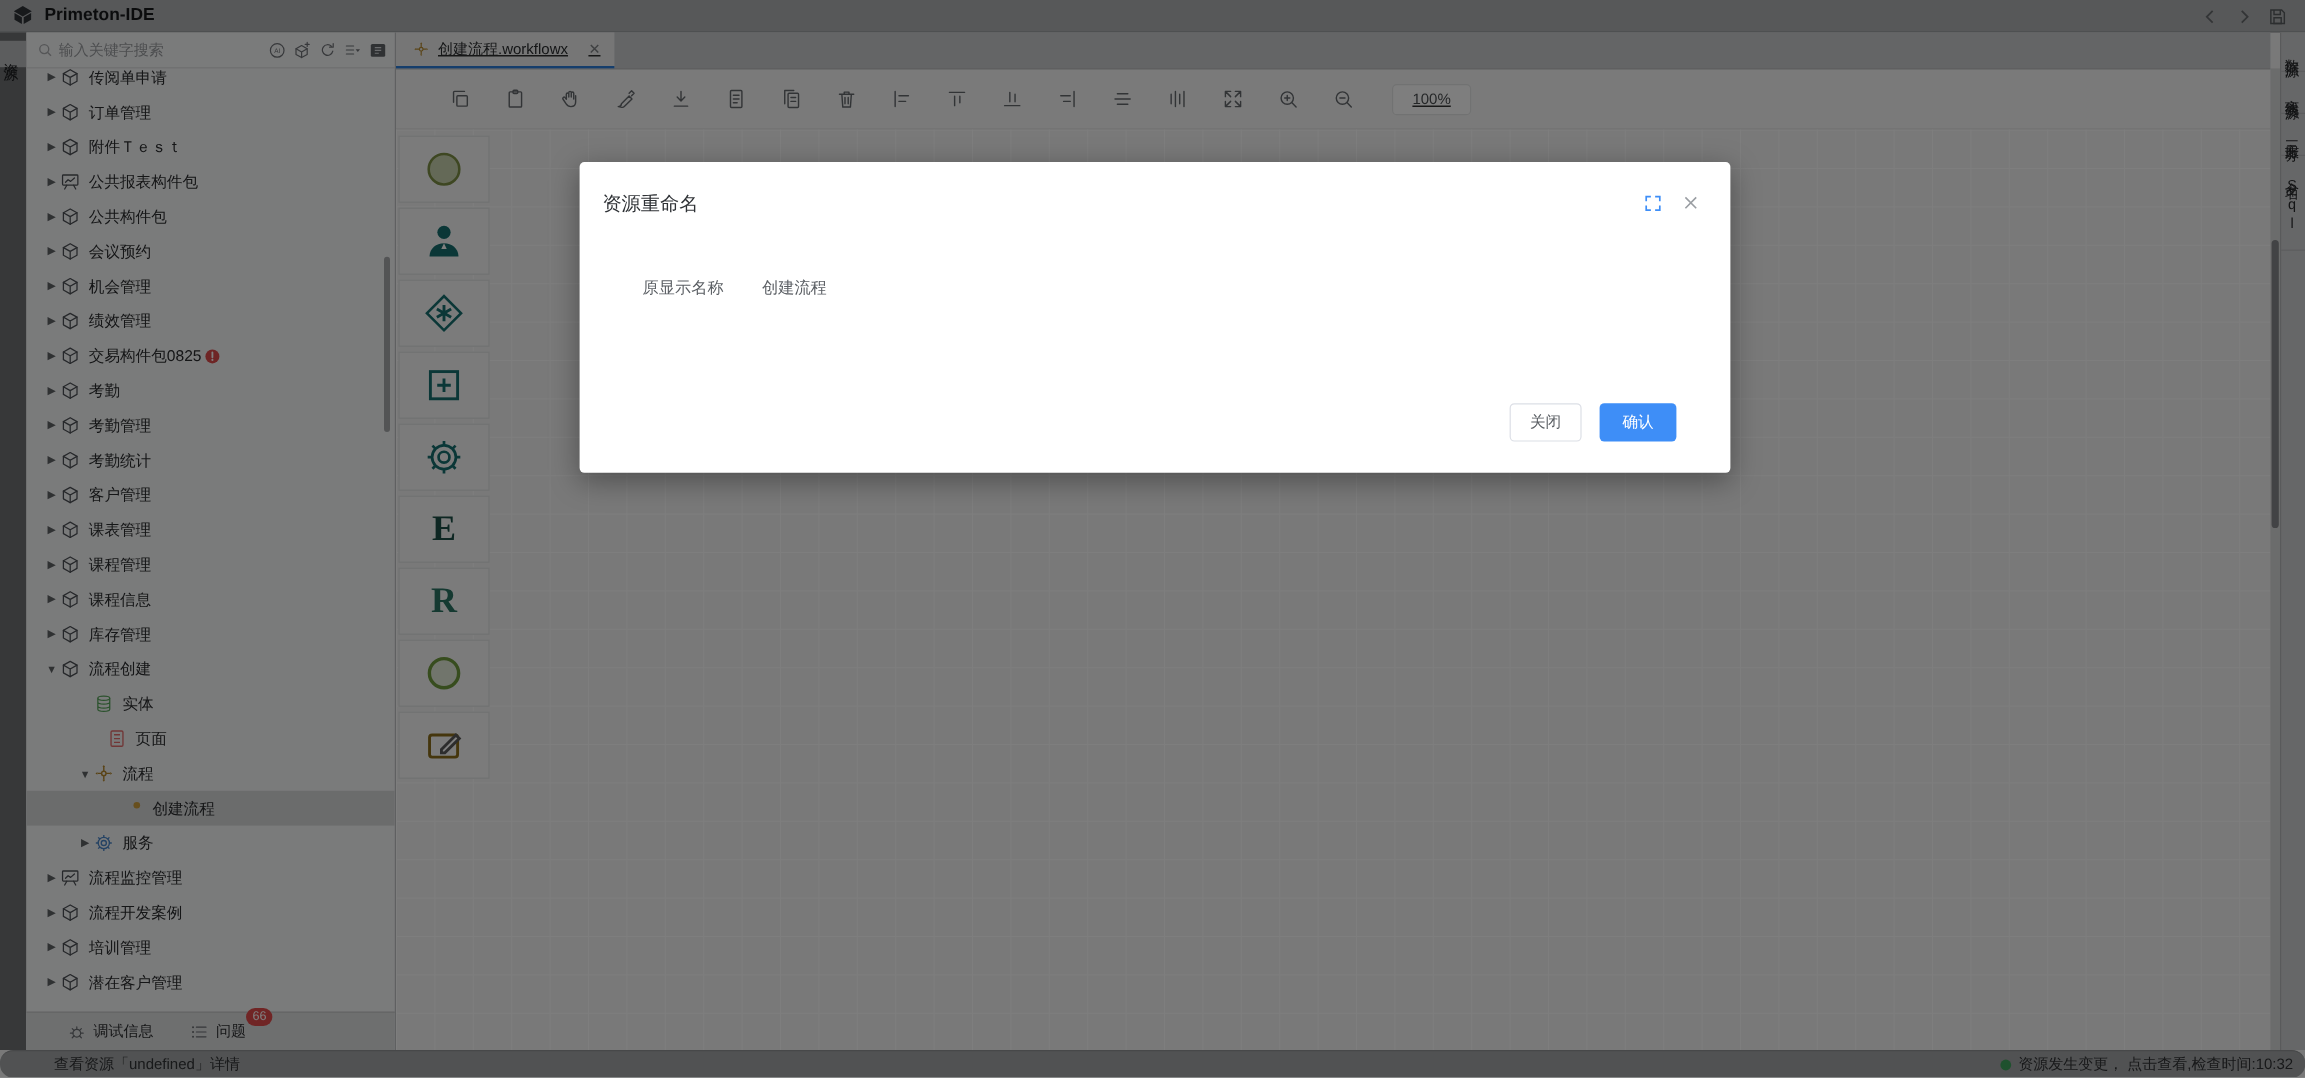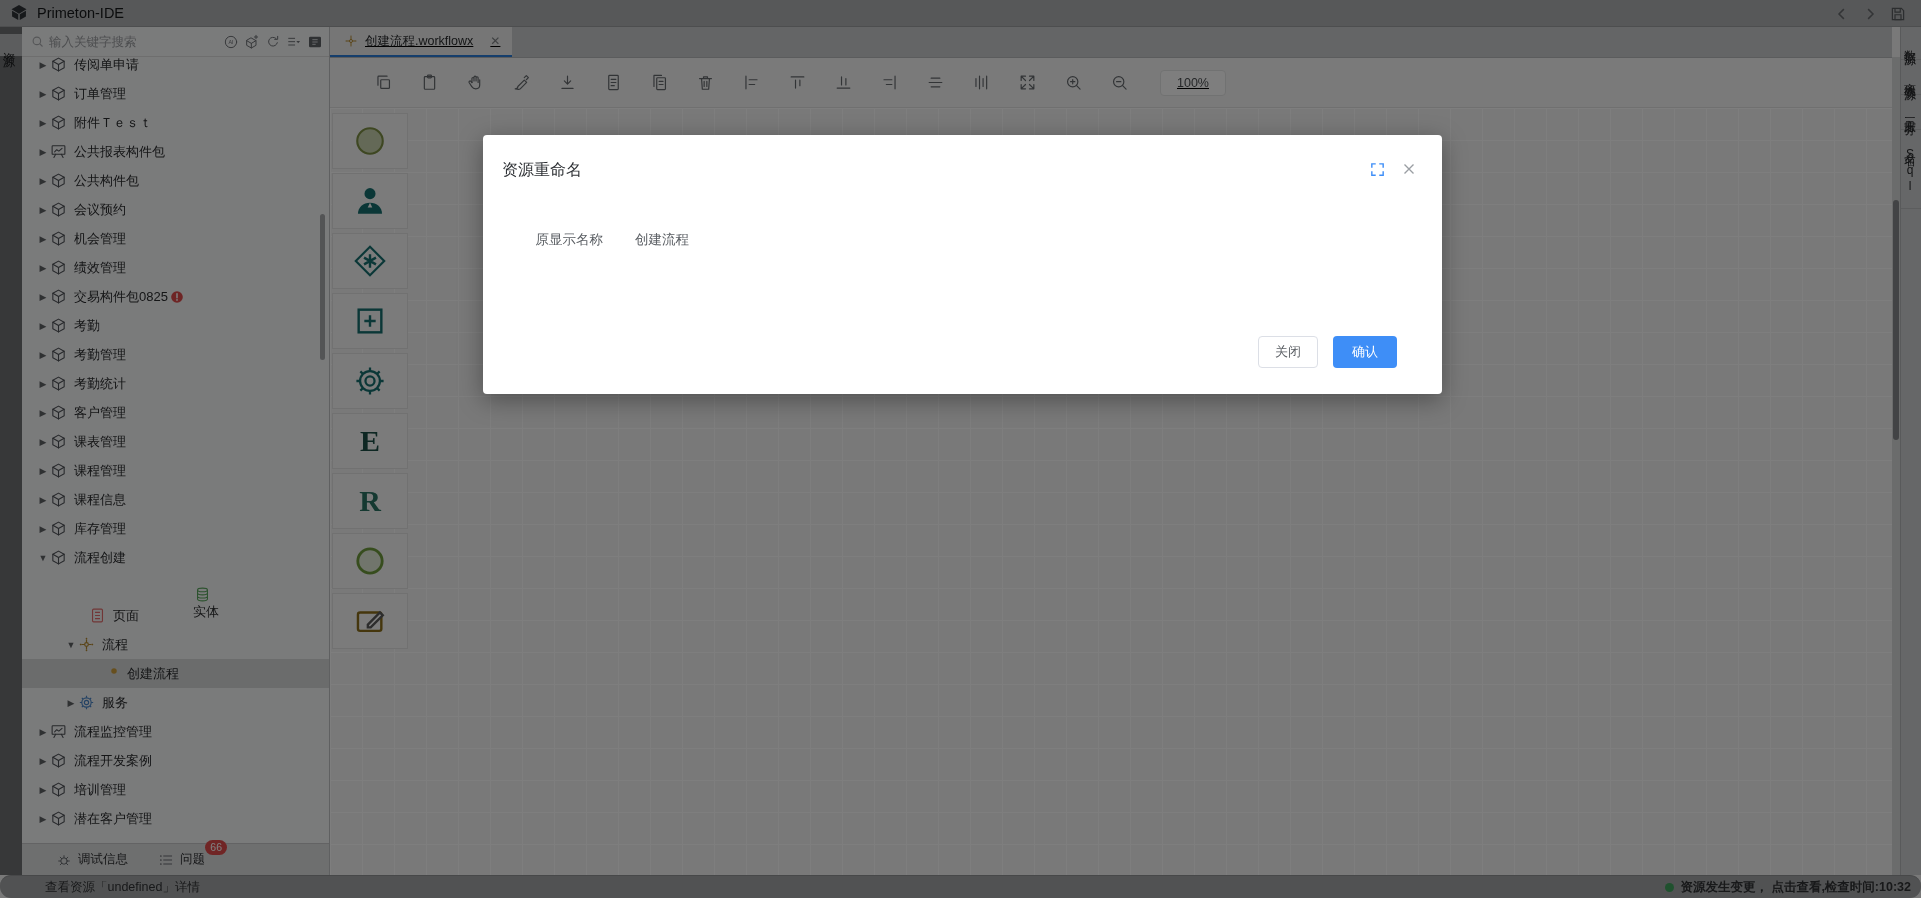--- a/index.html
+++ b/index.html
@@ -4,21 +4,21 @@
 <style>
   html,body{margin:0;padding:0;background:#666;}
   #app{position:relative;width:1921px;height:898px;overflow:hidden;
        font-family:"Liberation Sans","DejaVu Sans",sans-serif;
        -webkit-font-smoothing:antialiased;background:#f2f3f3;}
   svg{display:block}
   
   .titlebar{position:absolute;left:0;top:0;width:1921px;height:27px;background:#aeb0b2;
             display:flex;align-items:center;border-bottom:1px solid #9a9c9e;box-sizing:border-box;}
   .logo{width:20px;height:20px;margin:0 8px 0 9px;}
-  .app-title{font-size:14.5px;font-weight:400;color:#17191b;}
+  .app-title{font-size:14.5px;font-weight:700;color:#17191b;}
   .tb-right{position:absolute;right:14px;top:0;height:27px;display:flex;align-items:center;gap:10px;}
   .tb-btn{width:18px;height:18px;opacity:.75;cursor:pointer;}
   
   .left-rail{position:absolute;left:0;top:27px;width:22px;height:848px;background:#6e7072;box-sizing:border-box;}
   .left-rail .rail-tab{margin-top:7px;width:22px;padding:8px 0;background:#b9bbbd;
       writing-mode:vertical-lr;text-orientation:upright;text-align:center;
       font-size:12.5px;color:#1c1e20;letter-spacing:3px;cursor:pointer;}
   
   .sidebar{position:absolute;left:22px;top:27px;width:308px;height:848px;background:#f5f6f7;
            border-right:1px solid #bfc1c3;box-sizing:border-box;display:flex;flex-direction:column;}
@@ -69,21 +69,21 @@
   .vscroll{position:absolute;left:1892px;top:57px;width:8px;height:818px;background:#d7d8d9;}
   .vscroll .thumb{position:absolute;left:1px;top:143px;width:6px;height:240px;background:#85878a;border-radius:3px;}
   .right-rail{position:absolute;left:1900px;top:27px;width:21px;height:848px;background:#cdced0;
               border-left:1px solid #b3b5b7;box-sizing:border-box;}
   .rtab{writing-mode:vertical-lr;text-orientation:upright;font-size:12px;color:#27292b;letter-spacing:2px;
         padding:13px 0;width:100%;text-align:center;border-bottom:1px solid #b8babc;cursor:pointer;box-sizing:border-box;}
   
   .statusbar{position:absolute;left:0;top:875px;width:1921px;height:23px;background:#a2a4a6;
              border-top:1px solid #8f9193;box-sizing:border-box;display:flex;align-items:center;font-size:12.5px;color:#303234;border-radius:11px;}
   .st-left{margin-left:45px;}
-  .st-right{margin-left:auto;margin-right:10px;display:flex;align-items:center;gap:6px;font-weight:bold;}
+  .st-right{margin-left:auto;margin-right:10px;display:flex;align-items:center;gap:6px;}
   .dot{width:9px;height:9px;border-radius:50%;background:#3fa25c;}
   
   .overlay{position:absolute;inset:0;background:rgba(0,0,0,.5);z-index:50;}
   .dialog{position:absolute;left:483px;top:135px;width:959px;height:259px;background:#fff;border-radius:4px;
           box-shadow:0 6px 24px rgba(0,0,0,.35);z-index:60;box-sizing:border-box;}
   .dlg-title{position:absolute;left:19px;top:25px;font-size:16px;color:#2f3236;}
   .dlg-full{position:absolute;right:56px;top:26px;width:17px;height:17px;cursor:pointer;}
   .dlg-close{position:absolute;right:24px;top:25px;width:18px;height:18px;cursor:pointer;}
   .frow{position:absolute;left:0;display:flex;align-items:center;width:100%;box-sizing:border-box;}
   .frow1{top:96px;}
@@ -360,21 +360,21 @@
           <div class="tree-row" style="padding-left: 14px;">
             <span class="arw">▼</span>
             <span class="ticon">
               <svg viewBox="0 0 24 24" fill="none" stroke="#4d5156" stroke-width="1.5" stroke-linecap="round" stroke-linejoin="round">
                 <path d="M12 3l8 4.5v9L12 21l-8-4.5v-9z"></path>
                 <path d="M4 7.5l8 4.5 8-4.5M12 12v9"></path>
               </svg>
             </span>
             <span>流程创建</span>
           </div>
-          <div class="tree-row" style="padding-left: 61px; flex-direction: column;">
+          <div class="tree-row" style="padding-left: 42px;">
             <span class="arw"></span>
             <span class="ticon">
               <svg viewBox="0 0 24 24" fill="none" stroke="#58a55c" stroke-width="1.5">
                 <ellipse cx="12" cy="5.5" rx="7" ry="2.5"></ellipse>
                 <path d="M5 5.5v13c0 1.4 3.1 2.5 7 2.5s7-1.1 7-2.5v-13M5 10c0 1.4 3.1 2.5 7 2.5s7-1.1 7-2.5M5 14.5c0 1.4 3.1 2.5 7 2.5s7-1.1 7-2.5"></path>
               </svg>
             </span>
             <span>实体</span>
           </div>
           <div class="tree-row" style="padding-left: 53px;">

